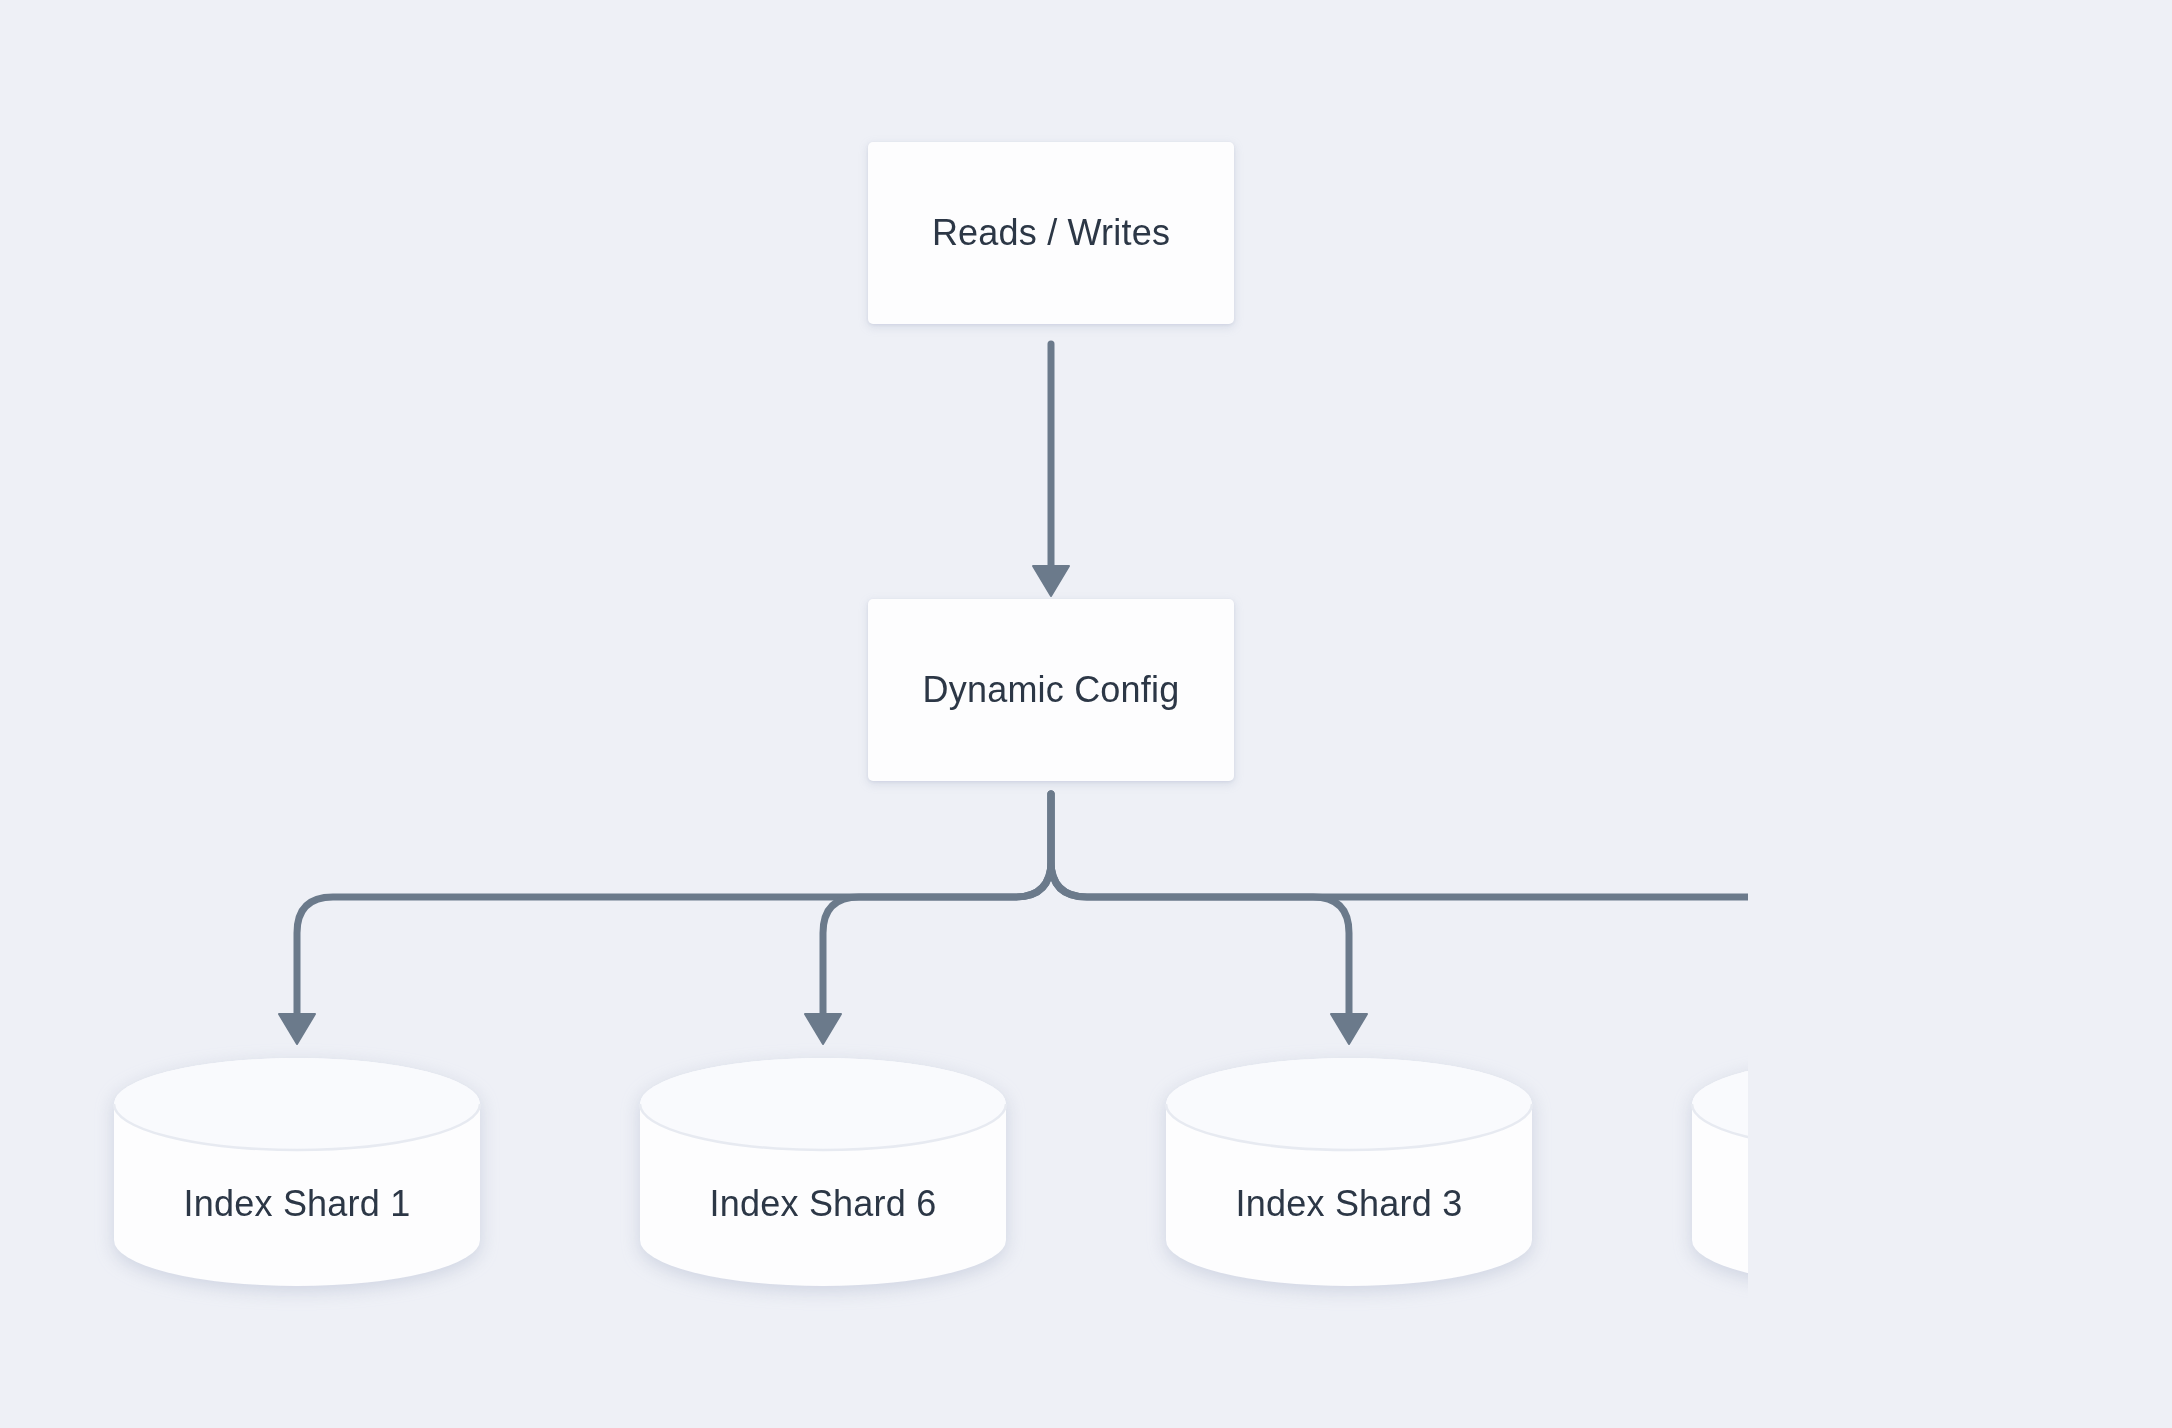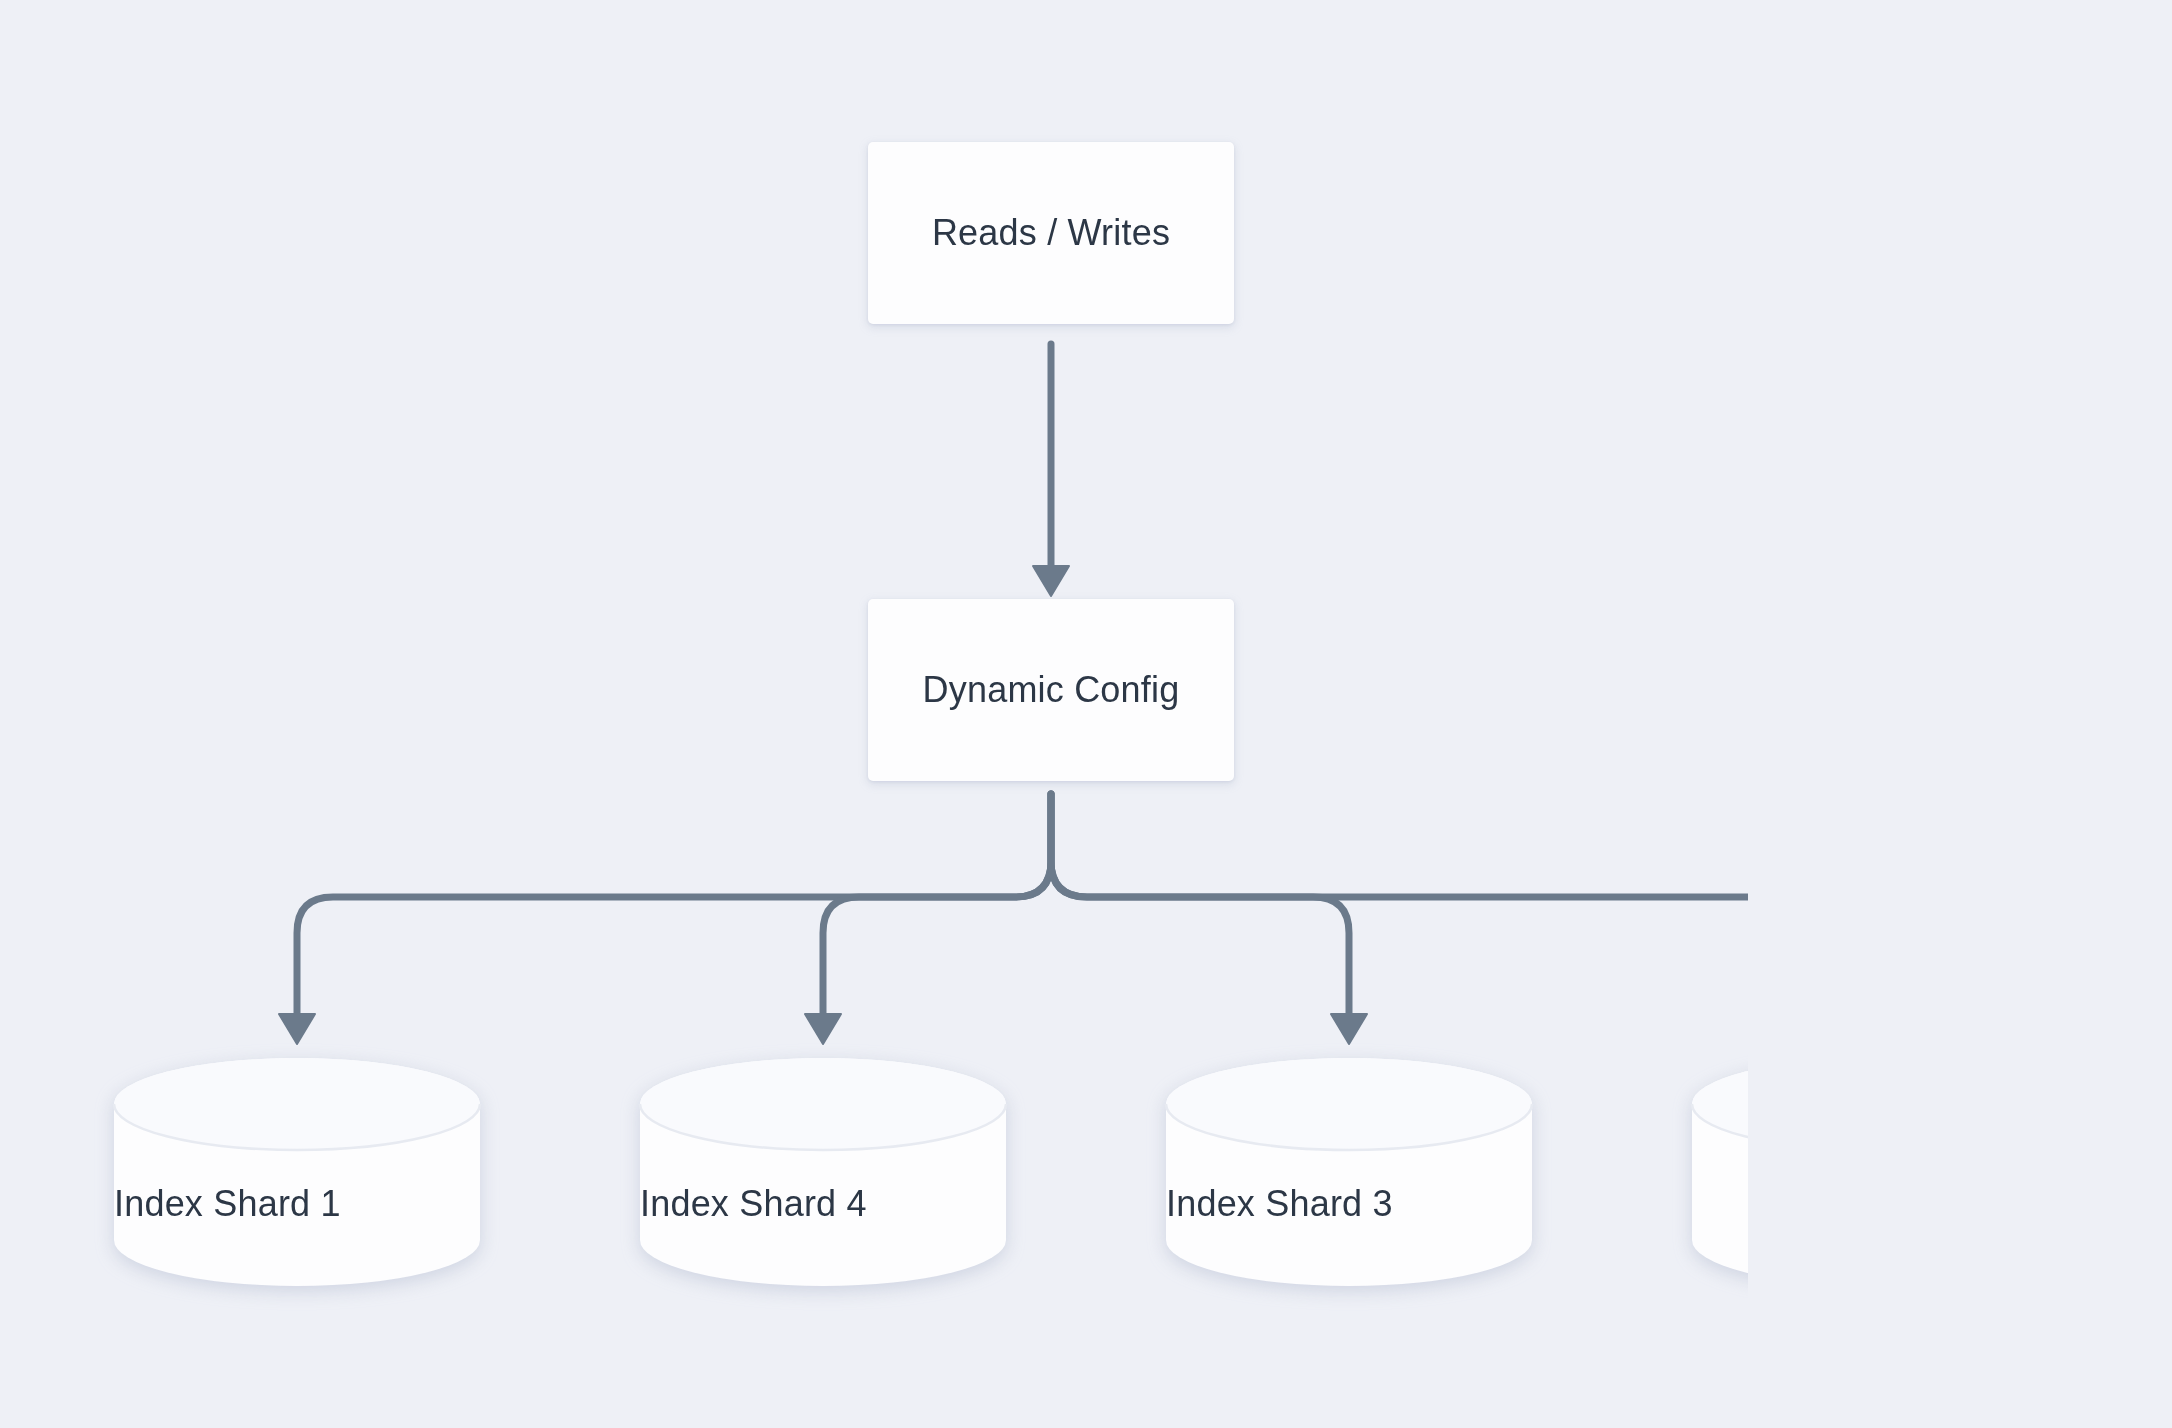--- a/index.html
+++ b/index.html
@@ -76,20 +76,21 @@
     stroke: var(--cylinder-edge);
     stroke-width: 2.5;
   }
   .cyl-label-wrap {
     position: absolute;
     left: 0; right: 0;
     top: 46px; bottom: 0;
     padding-top: 18px;
     display: flex;
     align-items: center;
+    justify-content: center;
   }
 </style>
 </head>
 <body>
 
 <div class="canvas">
 
   <svg class="connectors" viewBox="0 0 2172 1428" aria-hidden="true">
     <g>
       <path class="edge" d="M1051,344 L1051,566"></path>
@@ -132,21 +133,21 @@
     </div>
   </div>
 
   <div class="cylinder" style="left:640px;">
     <svg class="cyl-shape" viewBox="0 0 366 228" aria-hidden="true">
       <path class="cyl-body" d="M0,46 A183,46 0 0 1 366,46 L366,182 A183,46 0 0 1 0,182 Z"></path>
       <ellipse class="cyl-lid" cx="183" cy="46" rx="183" ry="46"></ellipse>
       <path class="cyl-top-arc" d="M0,46 A183,46 0 0 0 366,46"></path>
     </svg>
     <div class="cyl-label-wrap">
-      <span class="node-label">Index Shard 4</span>
+      <span class="node-label">Index Shard 6</span>
     </div>
   </div>
 
   <div class="cylinder" style="left:1166px;">
     <svg class="cyl-shape" viewBox="0 0 366 228" aria-hidden="true">
       <path class="cyl-body" d="M0,46 A183,46 0 0 1 366,46 L366,182 A183,46 0 0 1 0,182 Z"></path>
       <ellipse class="cyl-lid" cx="183" cy="46" rx="183" ry="46"></ellipse>
       <path class="cyl-top-arc" d="M0,46 A183,46 0 0 0 366,46"></path>
     </svg>
     <div class="cyl-label-wrap">

